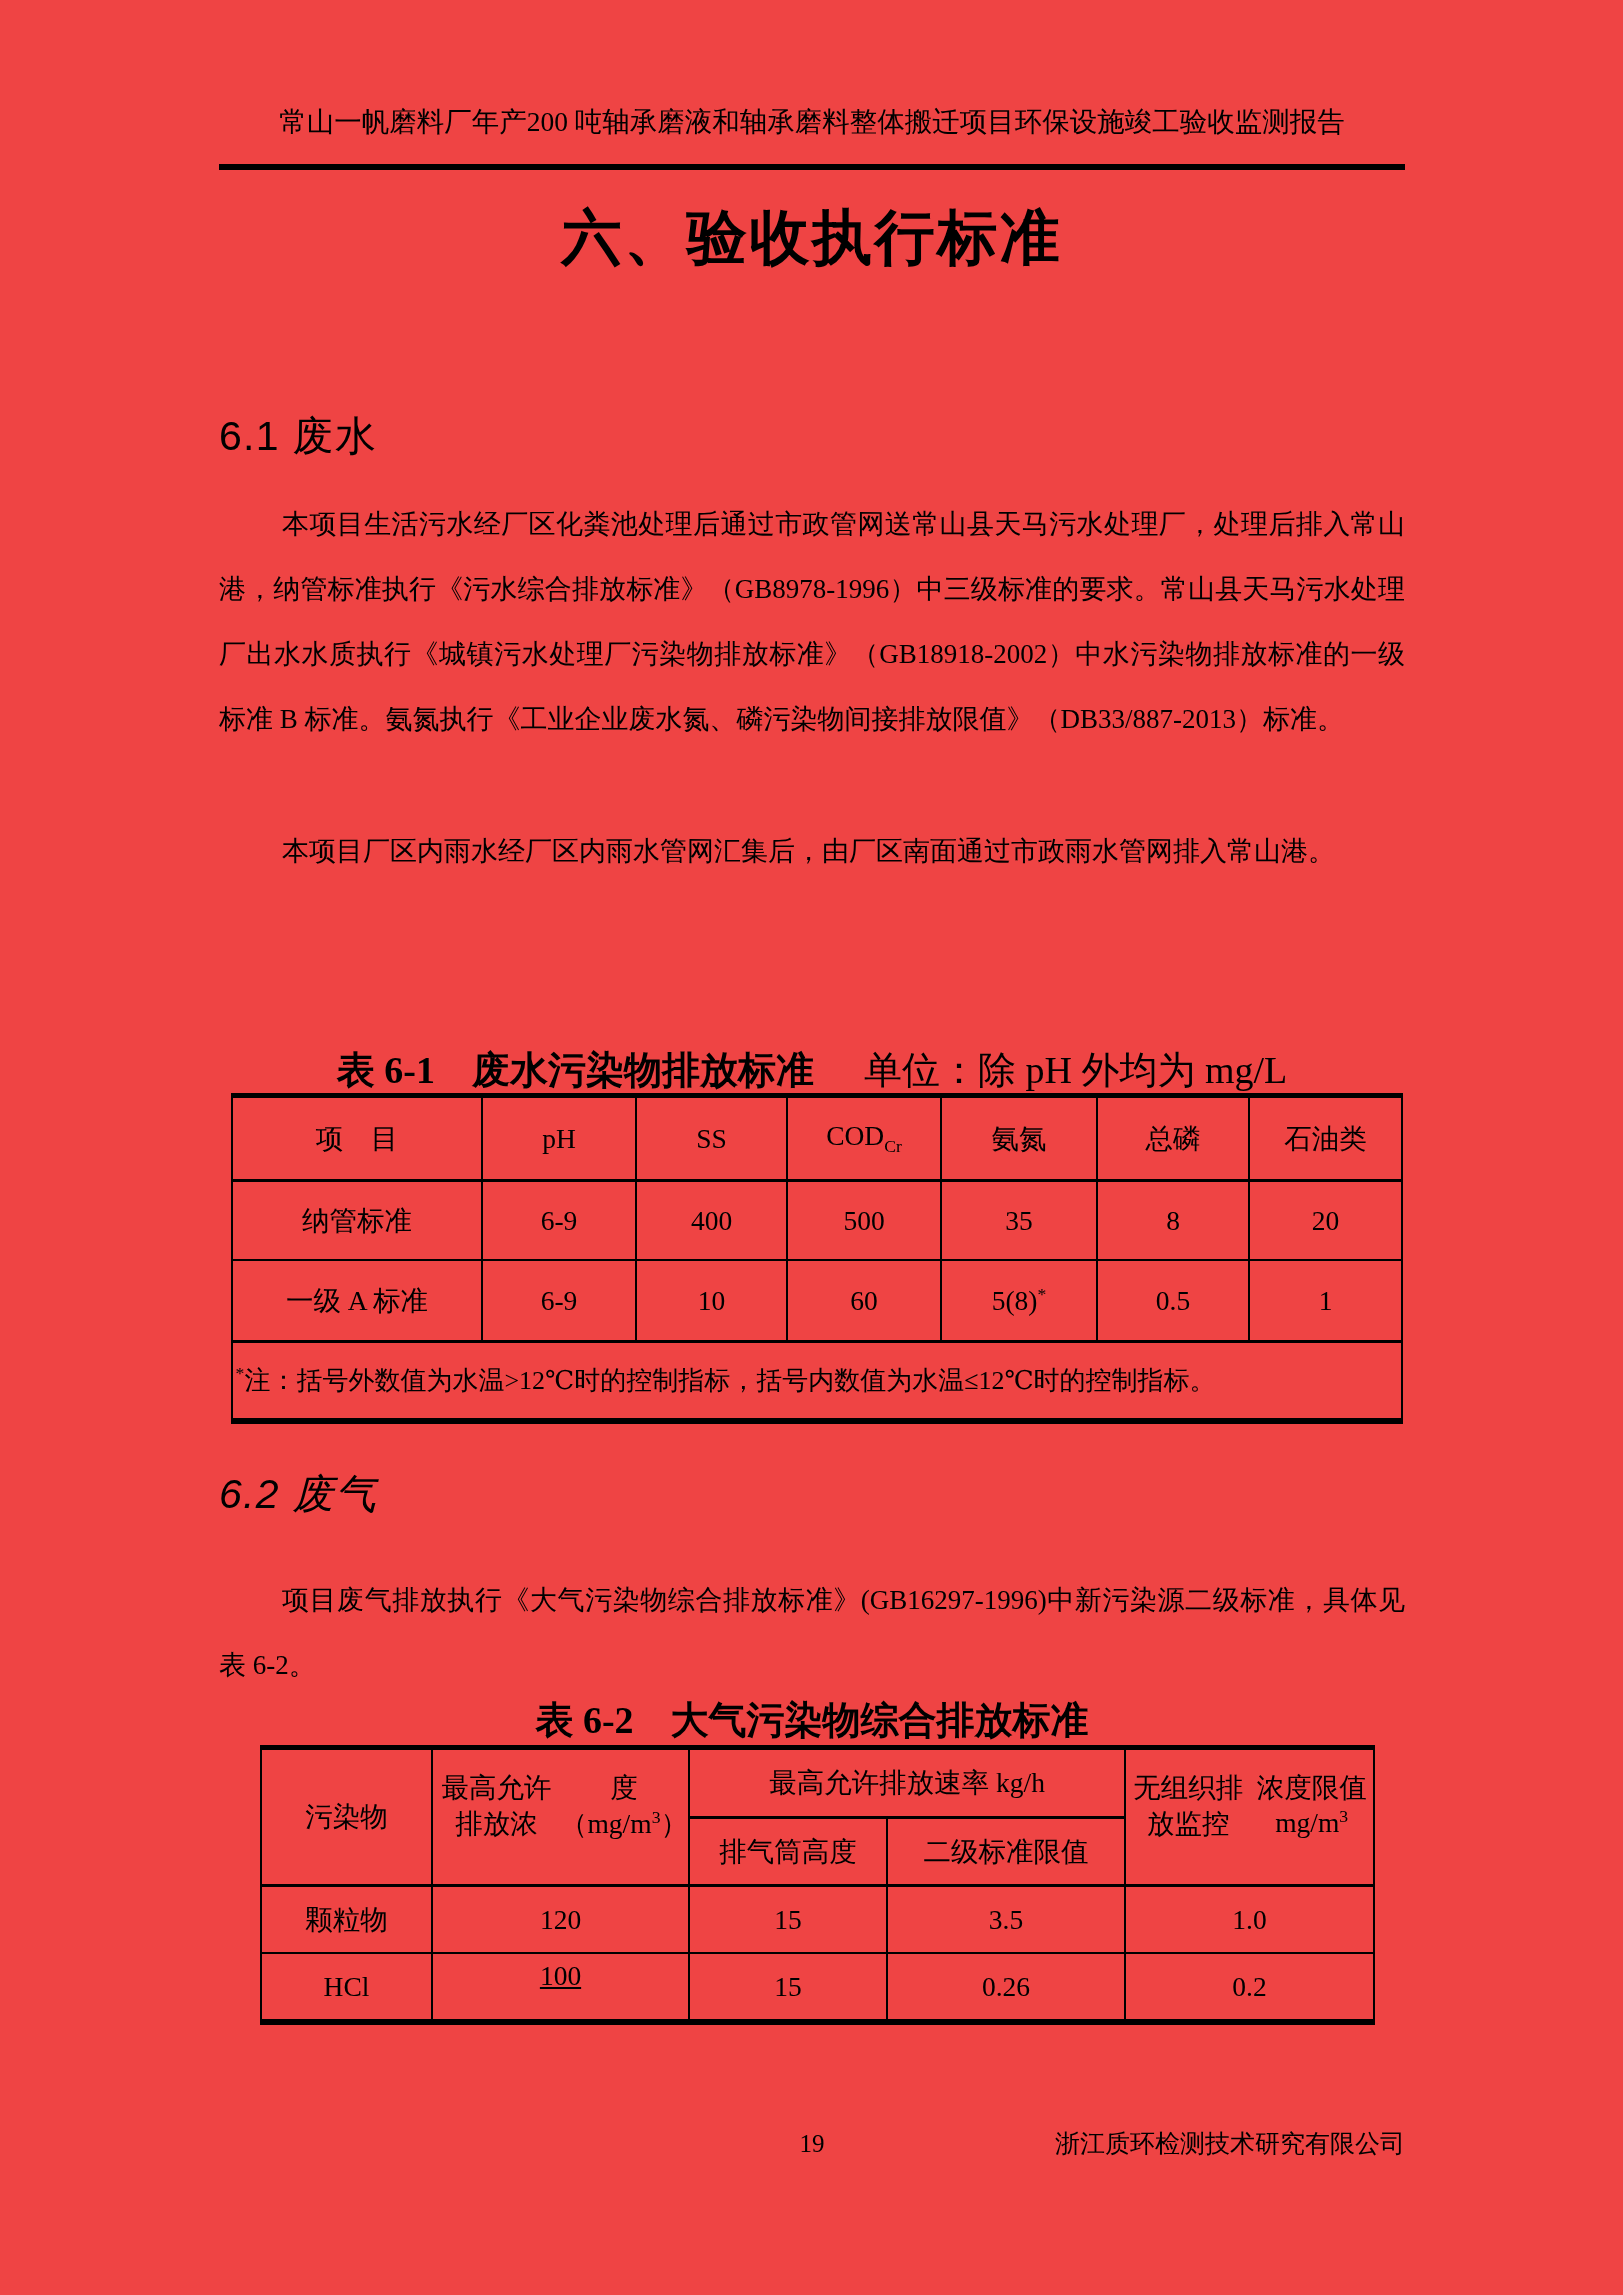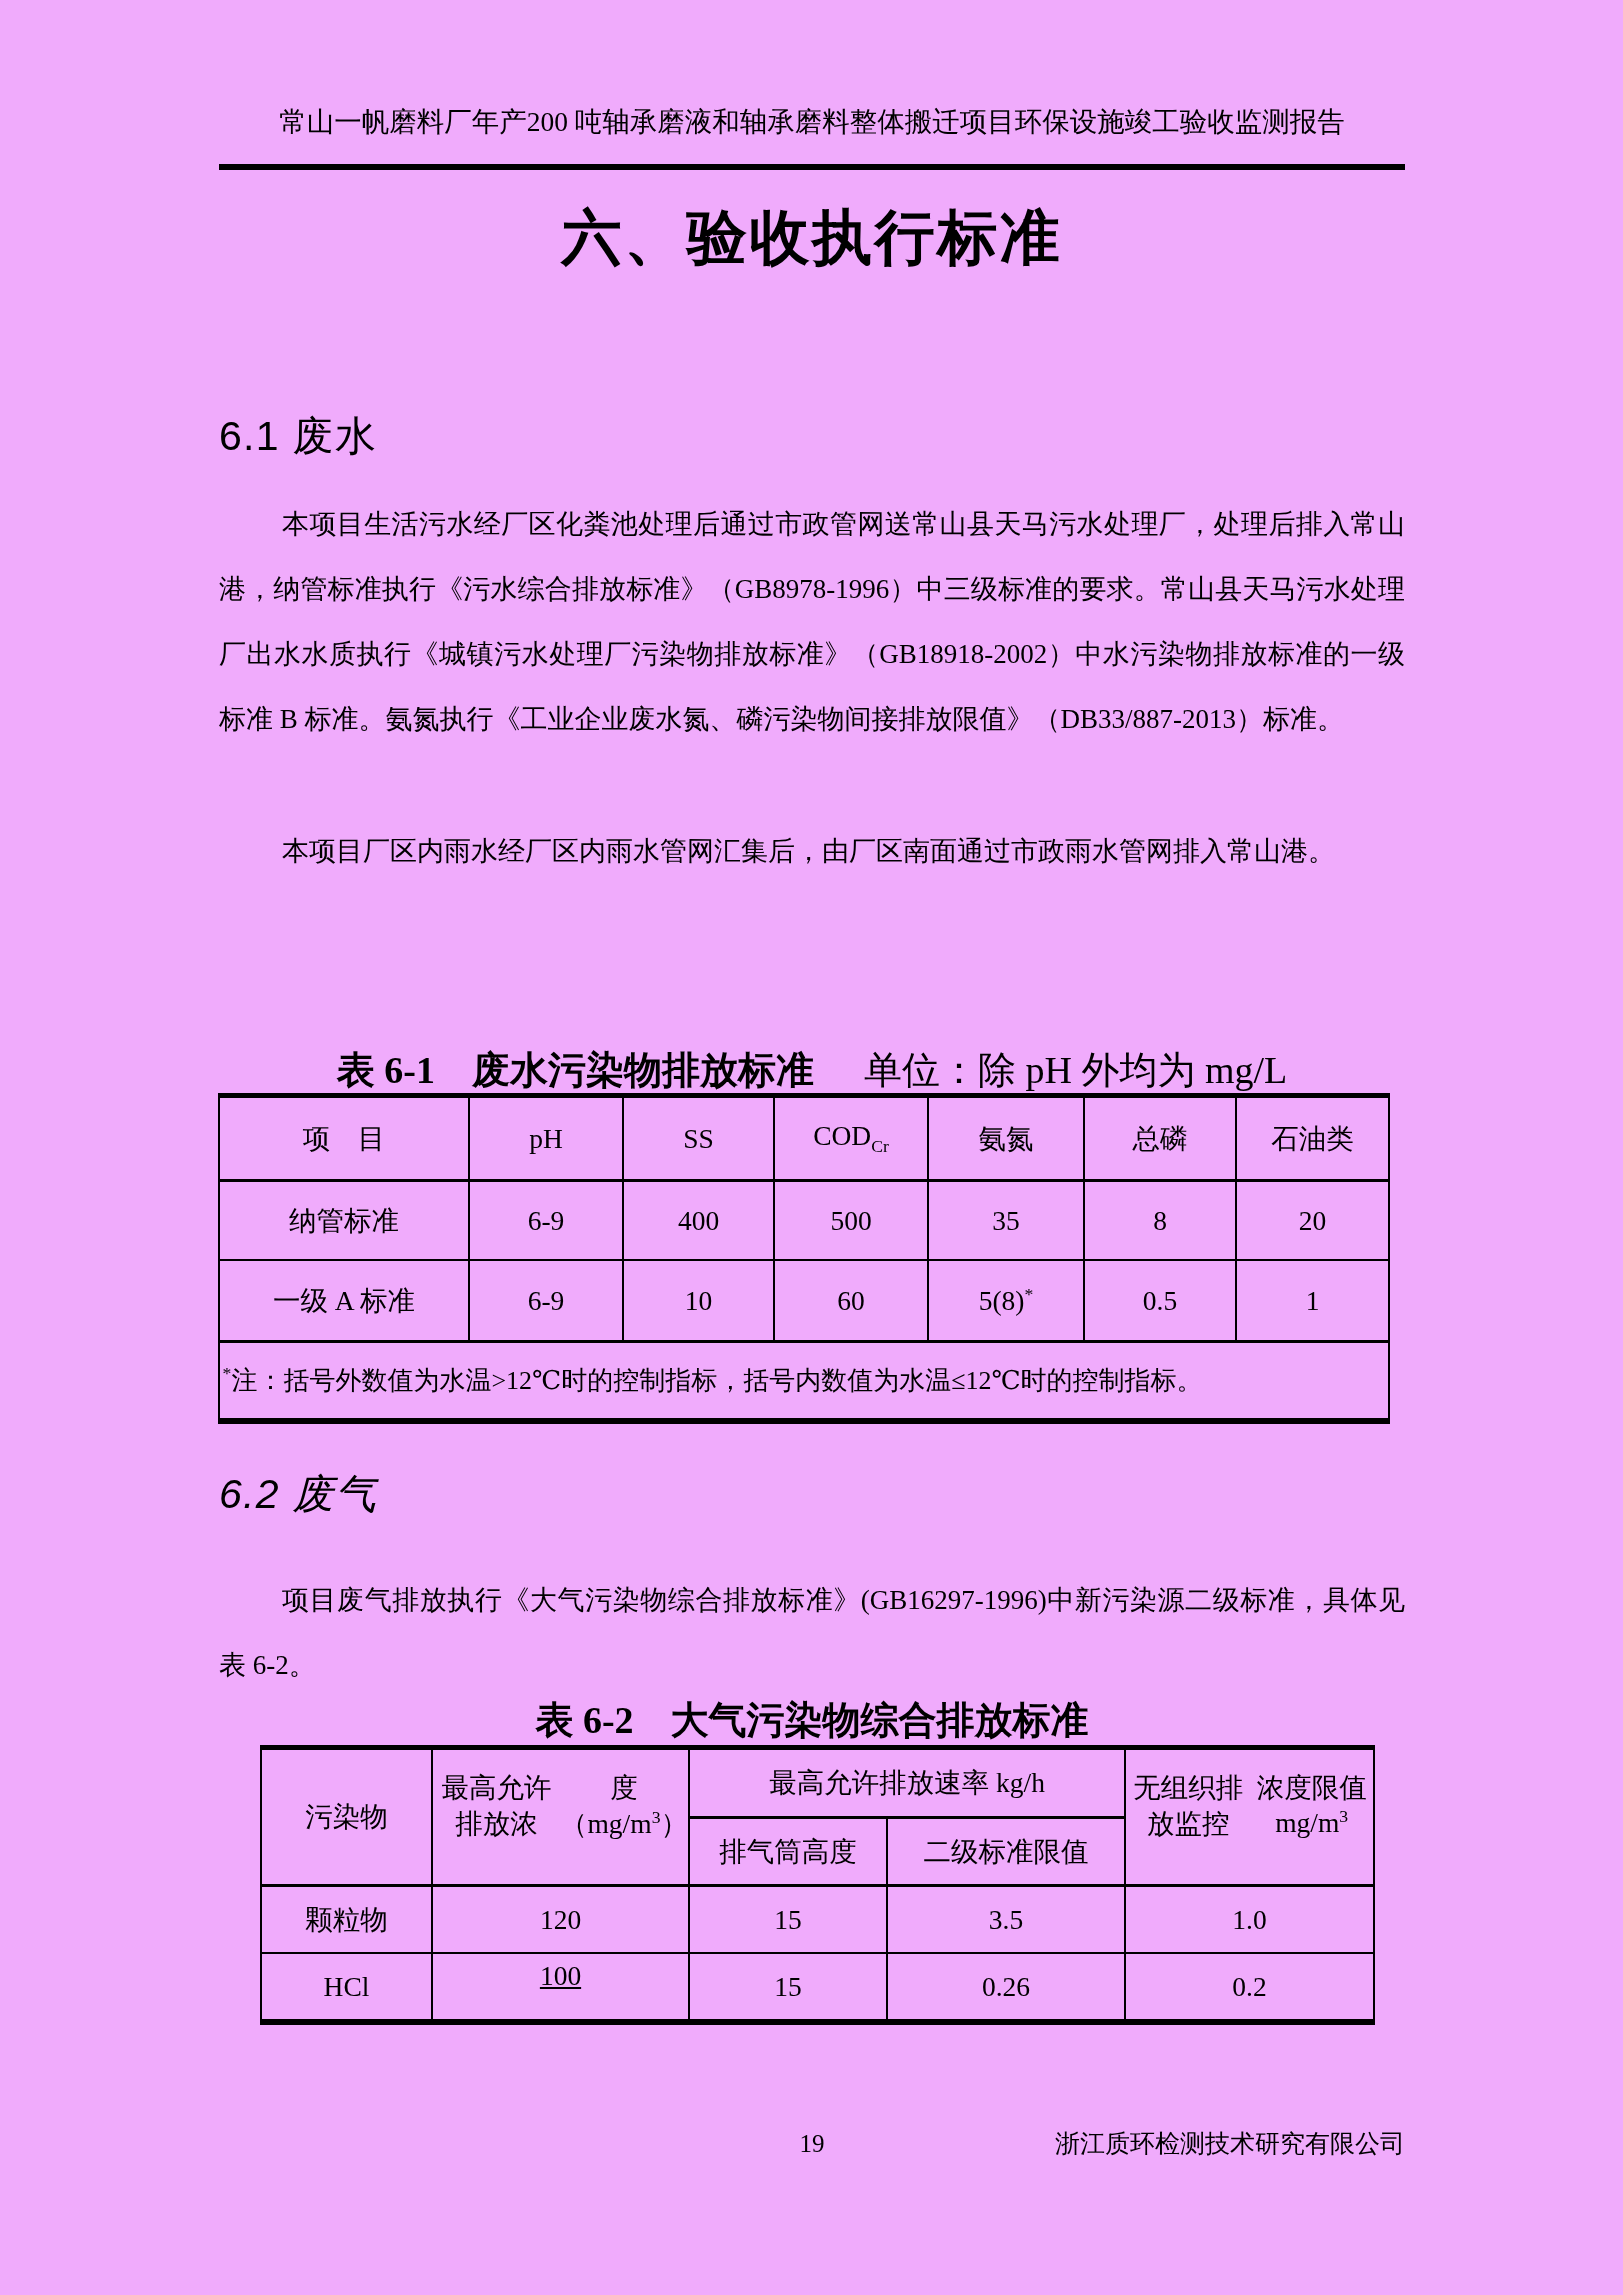--- a/index.html
+++ b/index.html
@@ -1,20 +1,20 @@
 <!DOCTYPE html>
 <html style="font-size:10.5px"><head>
 <meta charset="utf-8">
 <style>
   html,body{margin:0;padding:0;background:#888;}
   .page{
     position:relative;
     width:1623px;height:2295px;
     margin:0 auto;
-    background:#f0abfc;
+    background:#ef4444;
     color:#000;
     font-family:"Liberation Serif","DejaVu Serif",serif;
     overflow:hidden;
   }
   .abs{position:absolute;}
 
   
   .hdr-text{
     top:105px;left:219px;width:1186px;
     text-align:center;
@@ -76,21 +76,21 @@
     border:2px solid #000;
     text-align:center;vertical-align:middle;
     font-size:27.5px;
     padding:0;
     overflow:hidden;
   }
   sub{font-size:17.7px;}
   sup{font-size:17.7px;}
 
   
-  .table1{top:1093px;left:218px;}
+  .table1{top:1093px;left:231px;}
   .table1 table{width:1172px;border-top:5.2px solid #000;border-bottom:6.5px solid #000;}
   .table1 .head-row td{height:81px;border-bottom:3.3px solid #000;}
   .table1 .data-row-1 td{height:77px;border-bottom:2.6px solid #000;}
   .table1 .data-row-2 td{height:79px;border-bottom:3.3px solid #000;}
   .table1 .note-row td{
     height:75px;
     text-align:left;vertical-align:middle;
     font-size:26px;
     padding:0 2.6px;
   }

